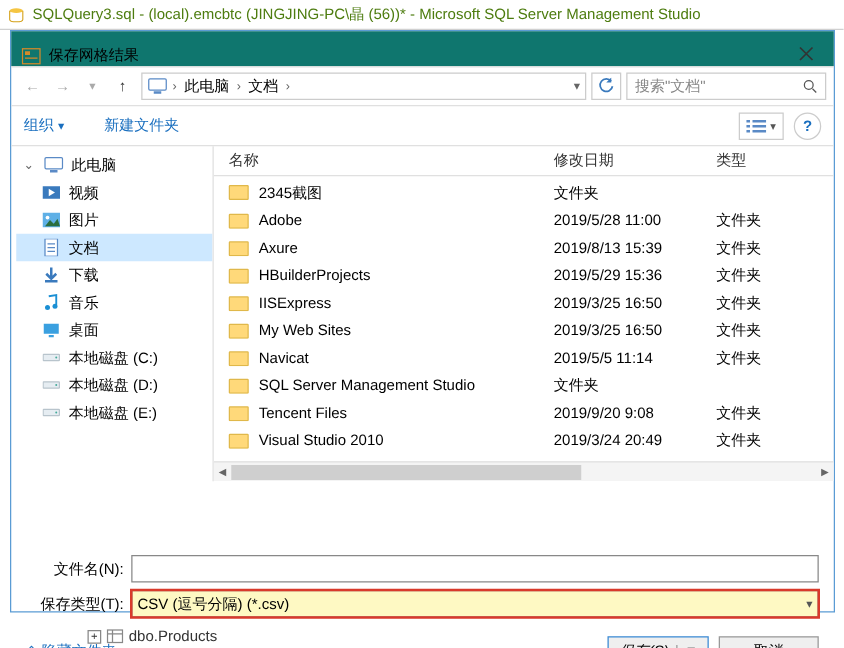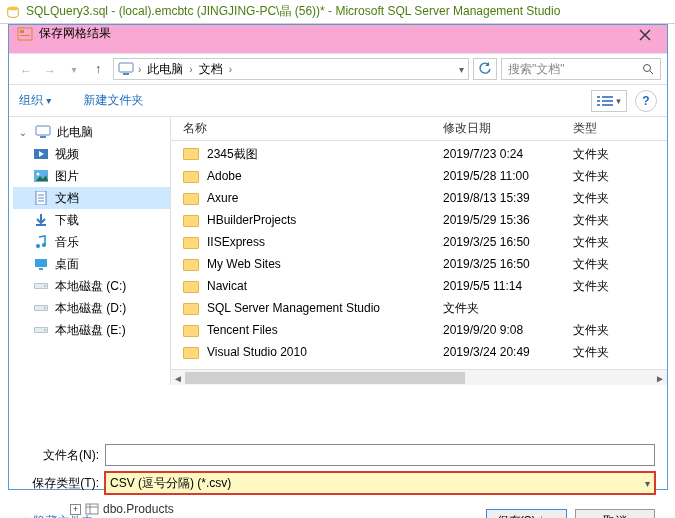--- a/index.html
+++ b/index.html
@@ -2,21 +2,21 @@
 <html><head>
 <meta charset="utf-8">
 <style>
 * { box-sizing: border-box; font-family: "Microsoft YaHei", "Segoe UI", sans-serif; }
 body { margin: 0; background: #fff; width: 675px; height: 518px; overflow: hidden; font-size: 12px; color: #000; }
 
 .app-title { height: 24px; background: #fff; border-bottom: 1px solid #d0d0d0; display: flex; align-items: center; padding: 0 6px; color: #4d7c0f; font-size: 12px; gap: 6px; }
 .icon-db { width: 14px; height: 14px; }
 
 .dialog { position: absolute; left: 8px; top: 24px; width: 660px; height: 466px; background: #fff; border: 1px solid #5a9bd4; }
-.dlg-title { height: 28px; background: #f9a8d4; display: flex; align-items: flex-start; padding: 0 8px; justify-content: space-between; }
+.dlg-title { height: 28px; background: #0f766e; display: flex; align-items: flex-end; padding: 0 8px; justify-content: space-between; }
 .dlg-title-left { display: flex; align-items: center; gap: 6px; }
 .dlg-title-text { font-size: 12px; }
 .dlg-close { width: 28px; height: 20px; display: flex; align-items: center; justify-content: center; color: #333; font-size: 14px; }
 
 .nav-bar { height: 32px; border-top: 1px solid #e0e0e0; border-bottom: 1px solid #e0e0e0; display: flex; align-items: center; padding: 0 6px; gap: 4px; }
 .nav-arrows { display: flex; gap: 2px; align-items: center; }
 .nav-arrow { width: 22px; height: 22px; display: flex; align-items: center; justify-content: center; color: #aaa; }
 .nav-arrow.enabled { color: #333; }
 .nav-path { flex: 1; height: 22px; border: 1px solid #ccc; display: flex; align-items: center; padding: 0 4px; gap: 4px; background: #fff; }
 .nav-path .crumb { padding: 0 2px; }
@@ -272,21 +272,20 @@
 
     <div class="filelist">
       <div class="fl-header">
         <div class="col col-name">名称</div>
         <div class="col col-date">修改日期</div>
         <div class="col col-type">类型</div>
       </div>
       <div class="fl-rows" id="fl-rows">
           <div class="fl-row">
             <div class="cell col-name"><span class="folder-icon"></span><span>2345截图</span></div>
-            <div class="cell col-date">2019/7/23 0:24</div>
             <div class="cell col-type">文件夹</div>
           </div>
           <div class="fl-row">
             <div class="cell col-name"><span class="folder-icon"></span><span>Adobe</span></div>
             <div class="cell col-date">2019/5/28 11:00</div>
             <div class="cell col-type">文件夹</div>
           </div>
           <div class="fl-row">
             <div class="cell col-name"><span class="folder-icon"></span><span>Axure</span></div>
             <div class="cell col-date">2019/8/13 15:39</div>

